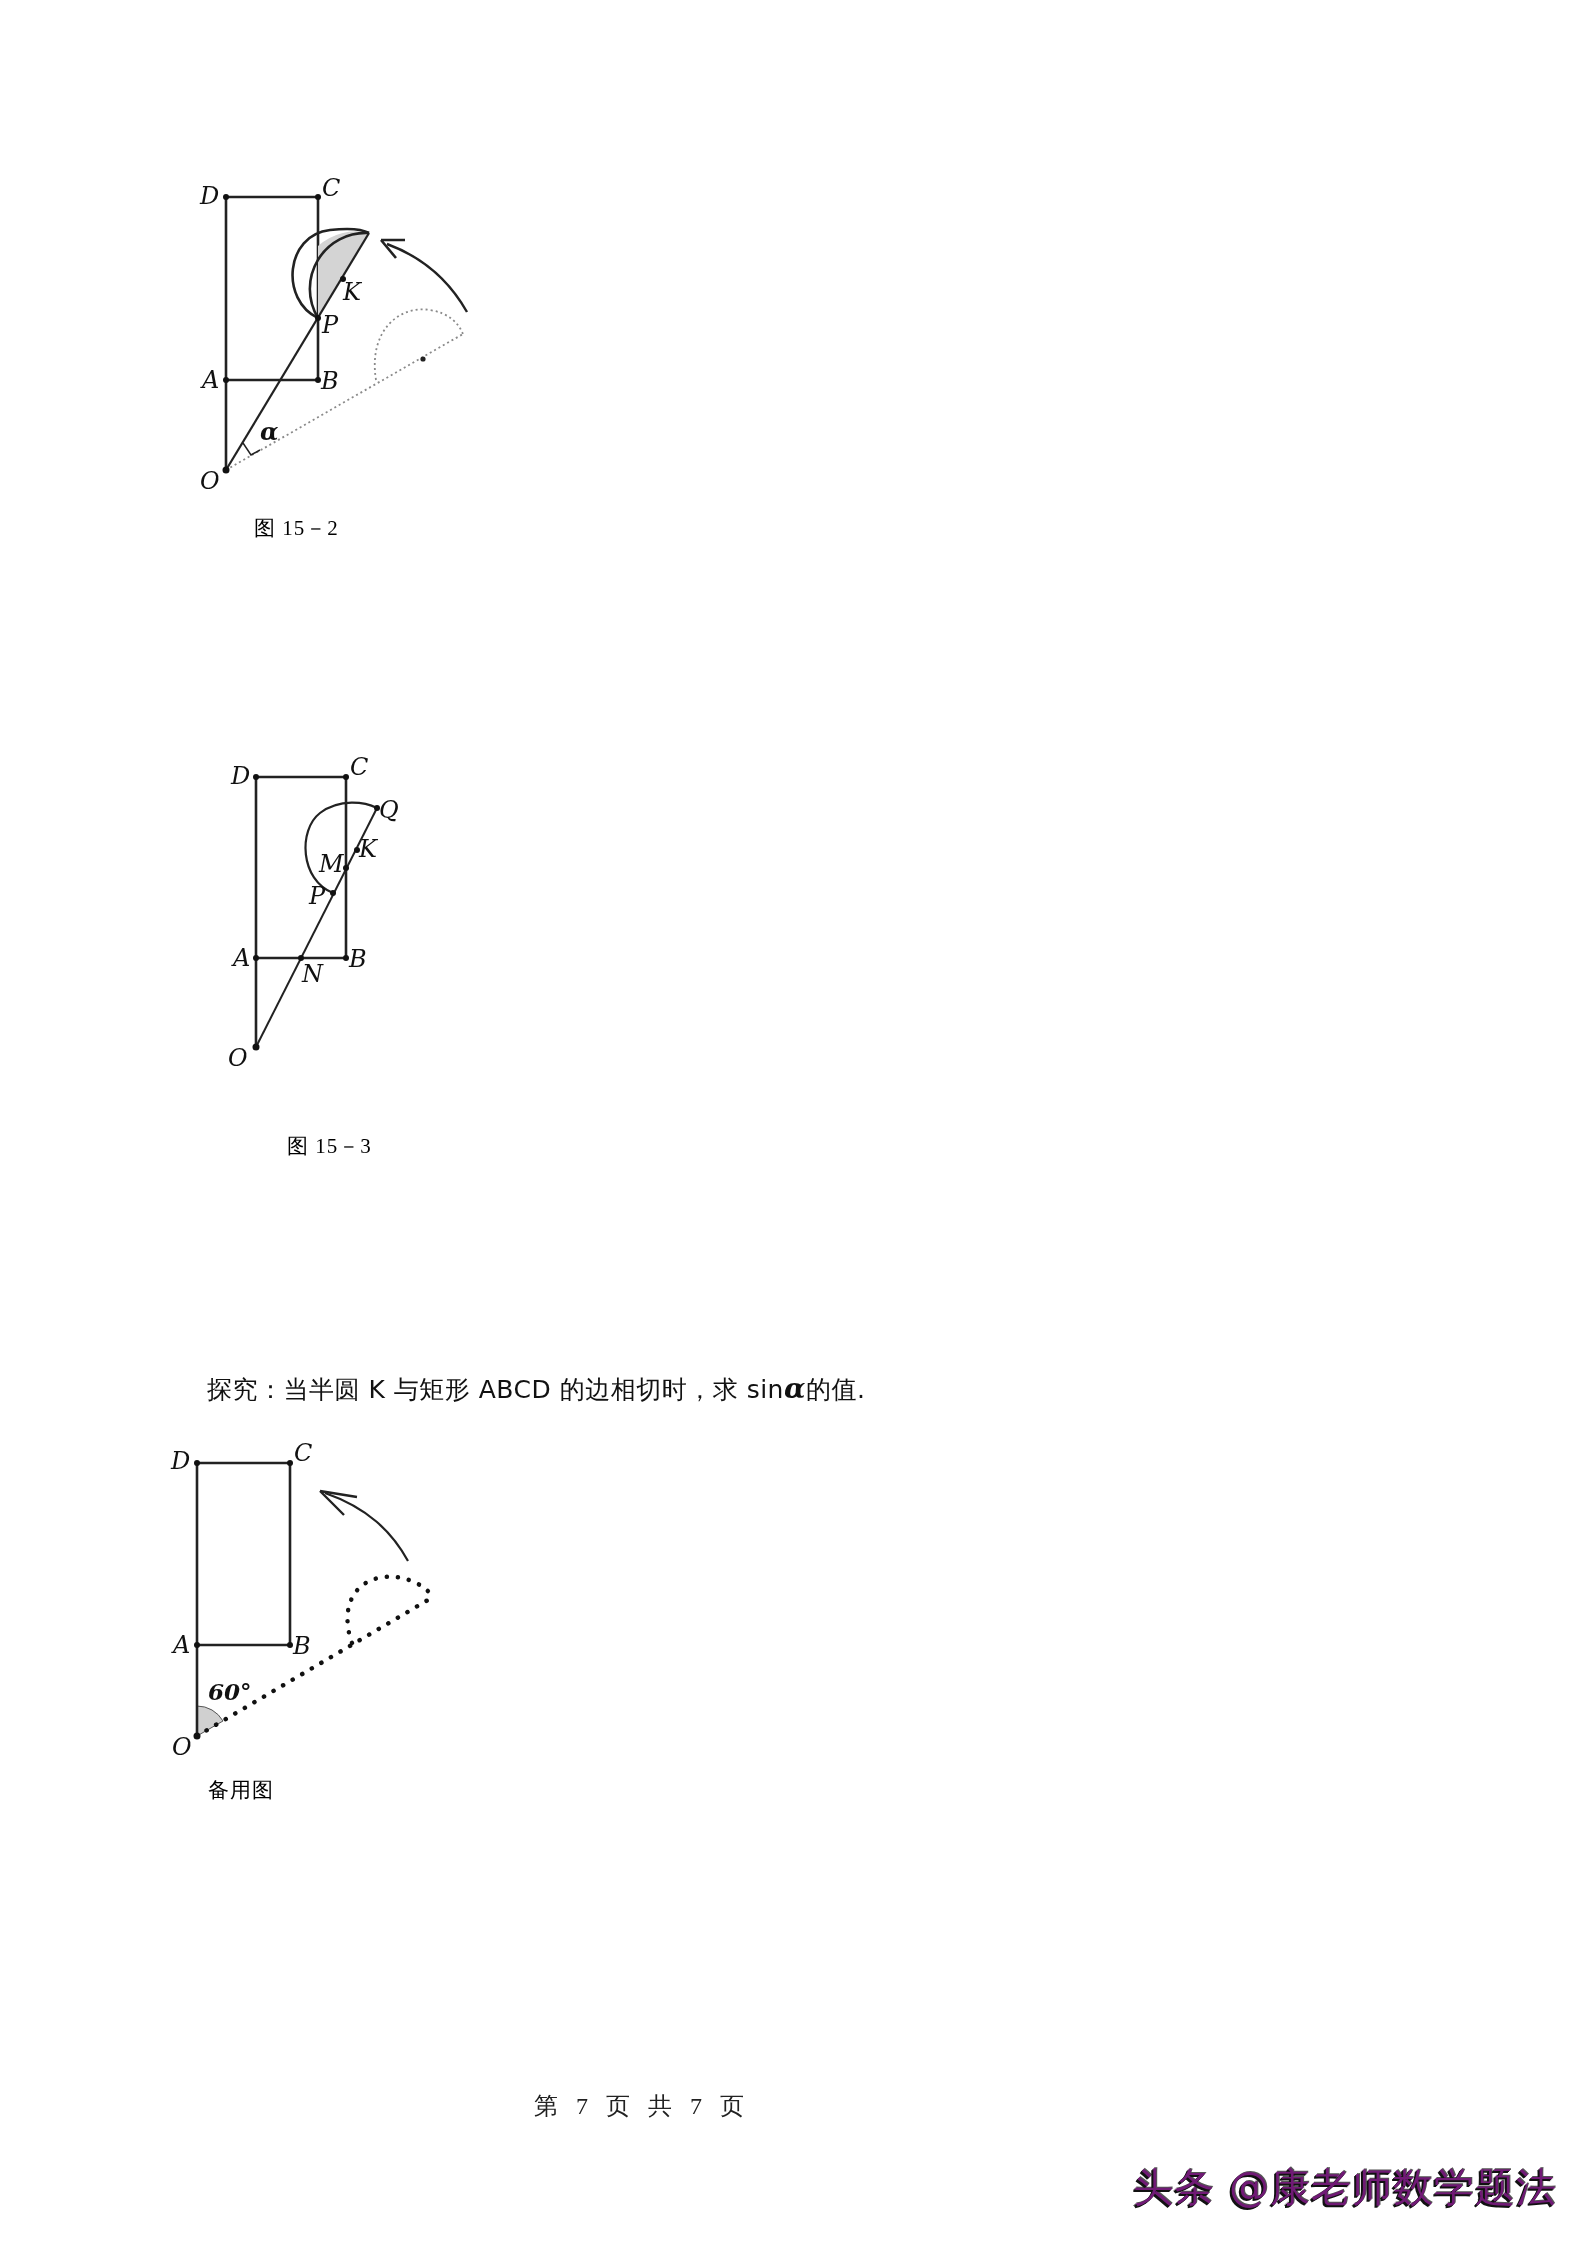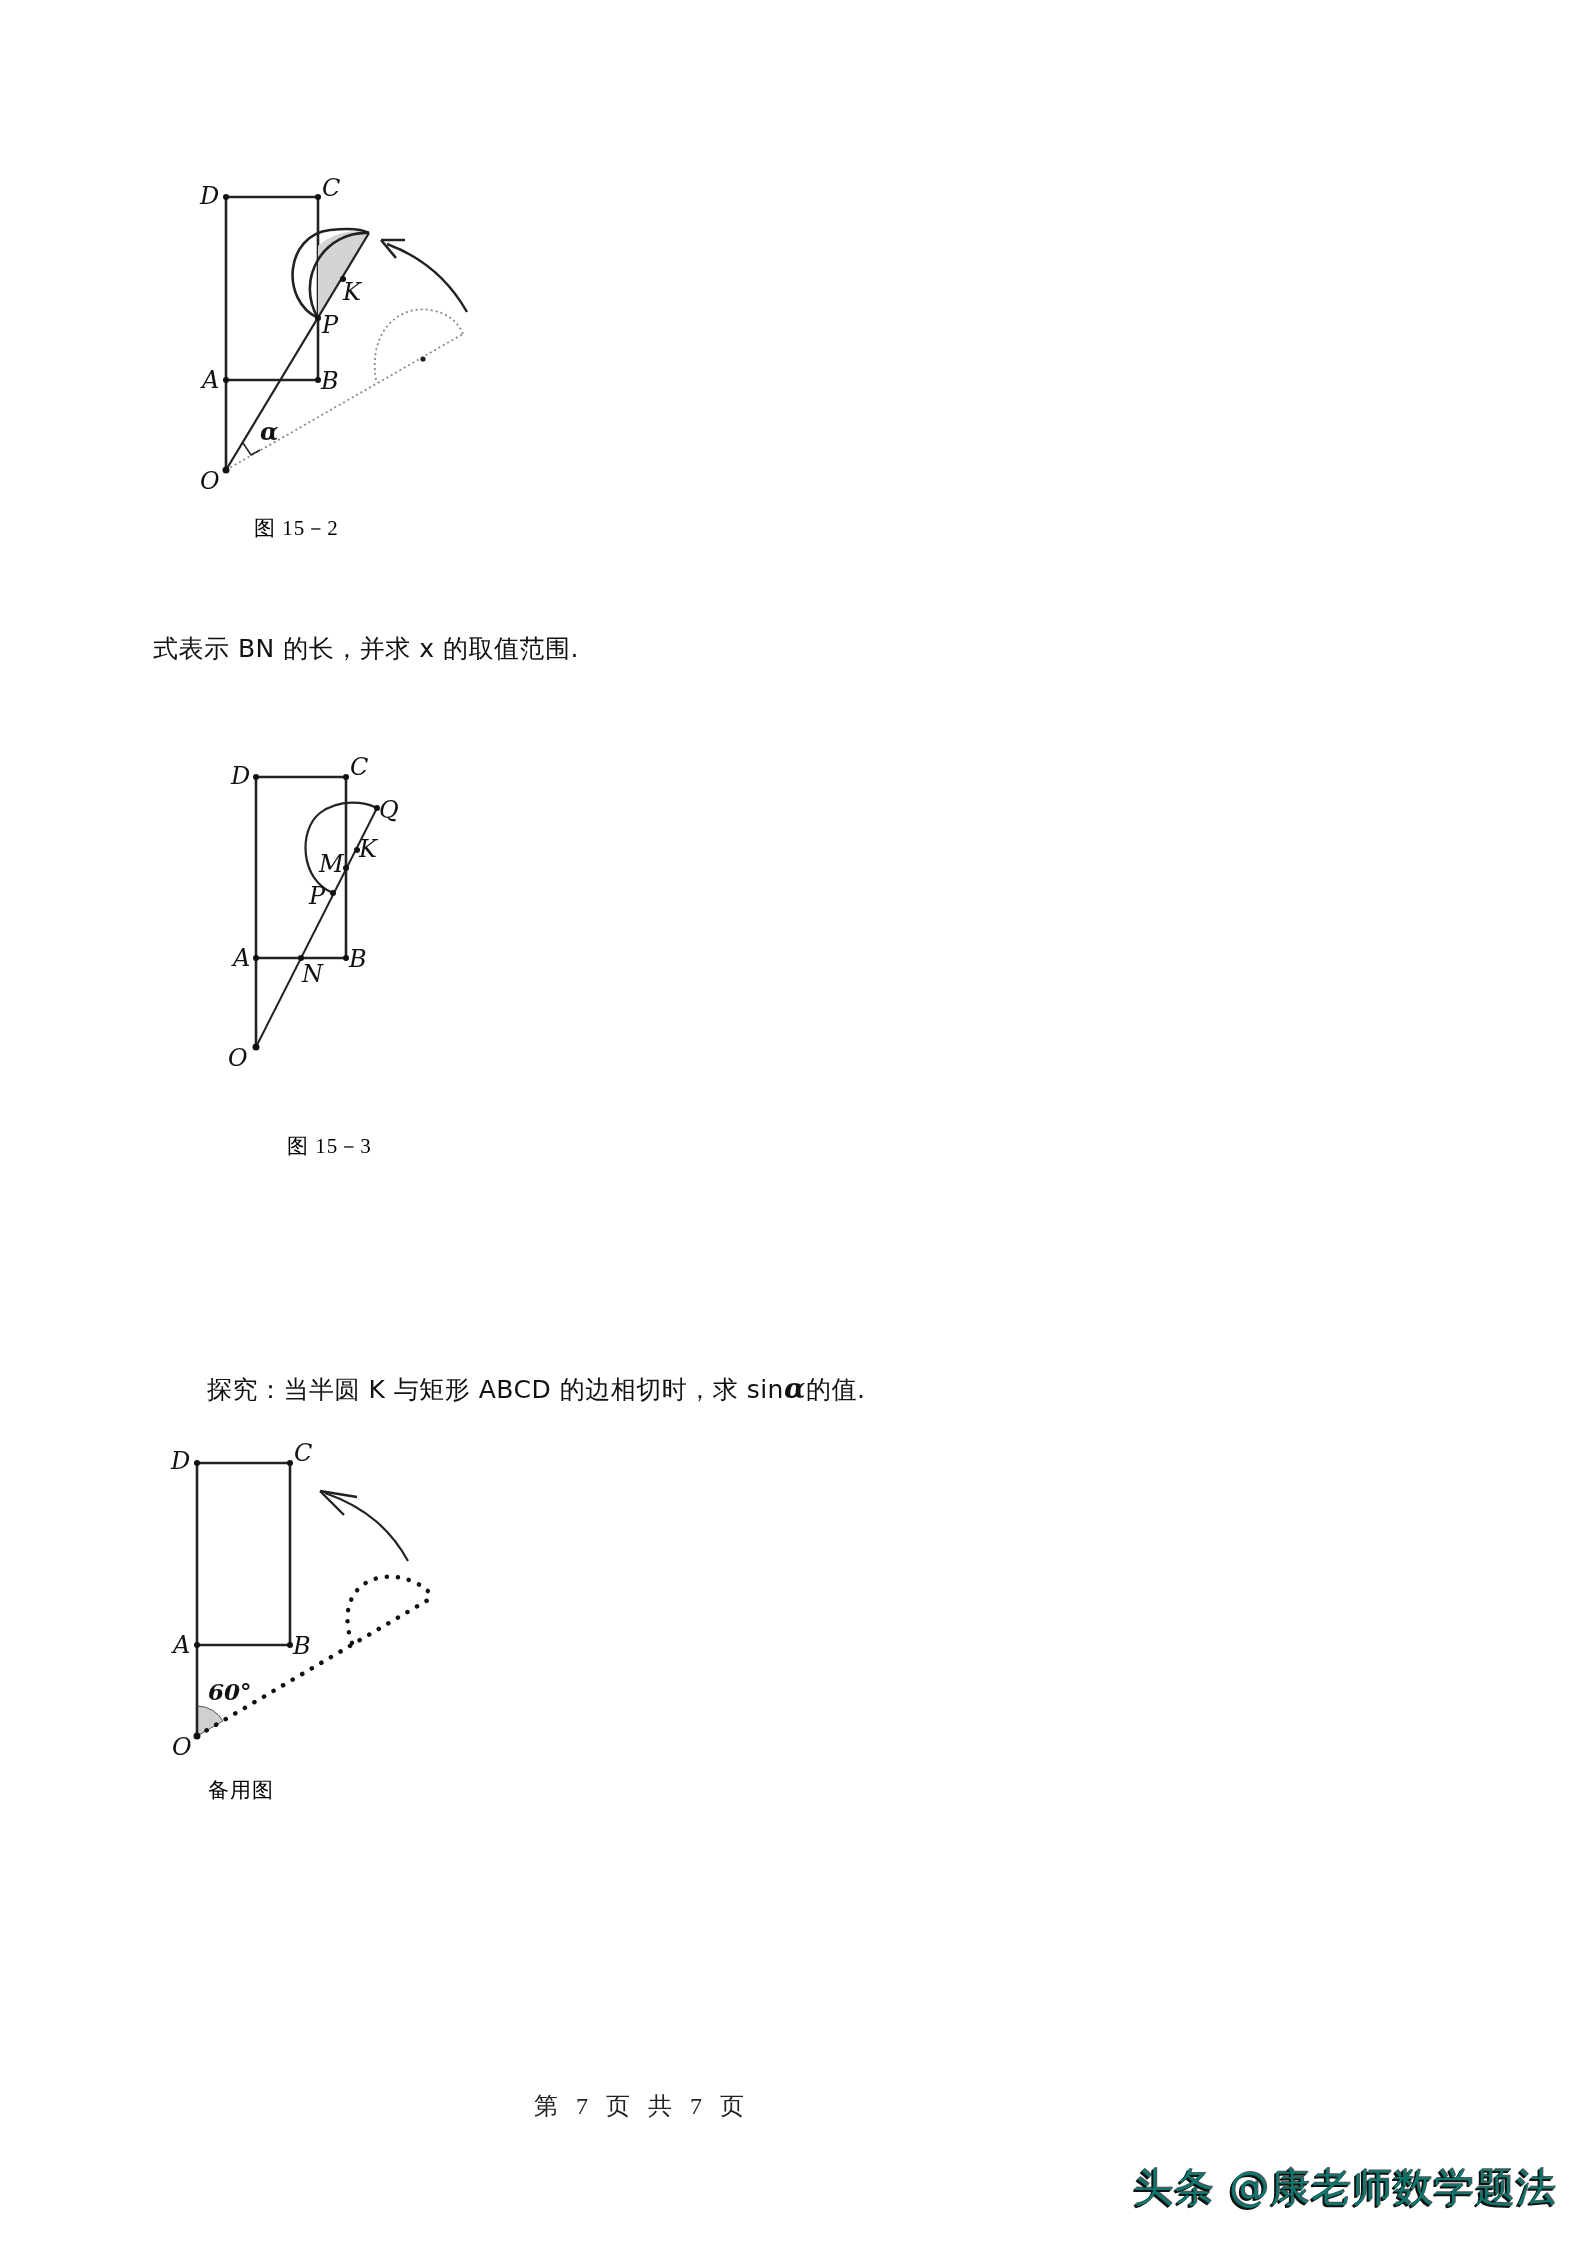--- a/index.html
+++ b/index.html
@@ -21,21 +21,21 @@
   .para .line.indent { padding-left: 54px; }
   .alpha-inline { font-family: "DejaVu Serif", serif; font-style: italic; font-weight: bold; font-size: 28px; }
   .footer {
     position: absolute; top: 2090px; left: 0; width: 1279px; text-align: center;
     font-family: "Liberation Serif", "DejaVu Serif", serif; font-size: 24px; color: #222;
     word-spacing: 10px; letter-spacing: 1px;
   }
   .watermark {
     position: absolute; right: 30px; top: 2160px;
     font-family: "DejaVu Sans", "Liberation Sans", sans-serif; font-size: 40px;
-    color: #0f766e; letter-spacing: 1px;
+    color: #701a75; letter-spacing: 1px;
     text-shadow: -2px 2px 0 #111, -1px 1px 0 #111, 1px -1px 0 #555;
   }
   svg text { font-family: "DejaVu Serif", "Liberation Serif", serif; font-style: italic; }
 </style>
 </head>
 <body>
 
 <svg class="fig" width="1587" height="2245" viewBox="0 0 1587 2245" style="pointer-events:none">
 
   <g stroke="#222" stroke-width="2.6" fill="none">
@@ -81,21 +81,20 @@
     <text x="321" y="389">B</text>
     <text x="200" y="489">O</text>
     <text x="322" y="333">P</text>
     <text x="343" y="300">K</text>
     <text x="260" y="440" font-weight="bold">α</text>
   </g>
 </svg>
 <div class="caption" style="left:254px; top:514px;">图 15－2</div>
 
 <div class="para" style="top:618px;">
-  <span class="line">式表示 BN 的长，并求 x 的取值范围.</span>
 </div>
 
 <svg class="fig" width="1587" height="2245" viewBox="0 0 1587 2245" style="pointer-events:none">
   <g stroke="#222" stroke-width="2.6" fill="none">
     <line x1="256" y1="777" x2="346" y2="777"></line>
     <line x1="256" y1="777" x2="256" y2="1047"></line>
     <line x1="346" y1="777" x2="346" y2="958"></line>
     <line x1="256" y1="958" x2="346" y2="958"></line>
   </g>
   <line x1="256" y1="1047" x2="377" y2="808" stroke="#222" stroke-width="2"></line>

